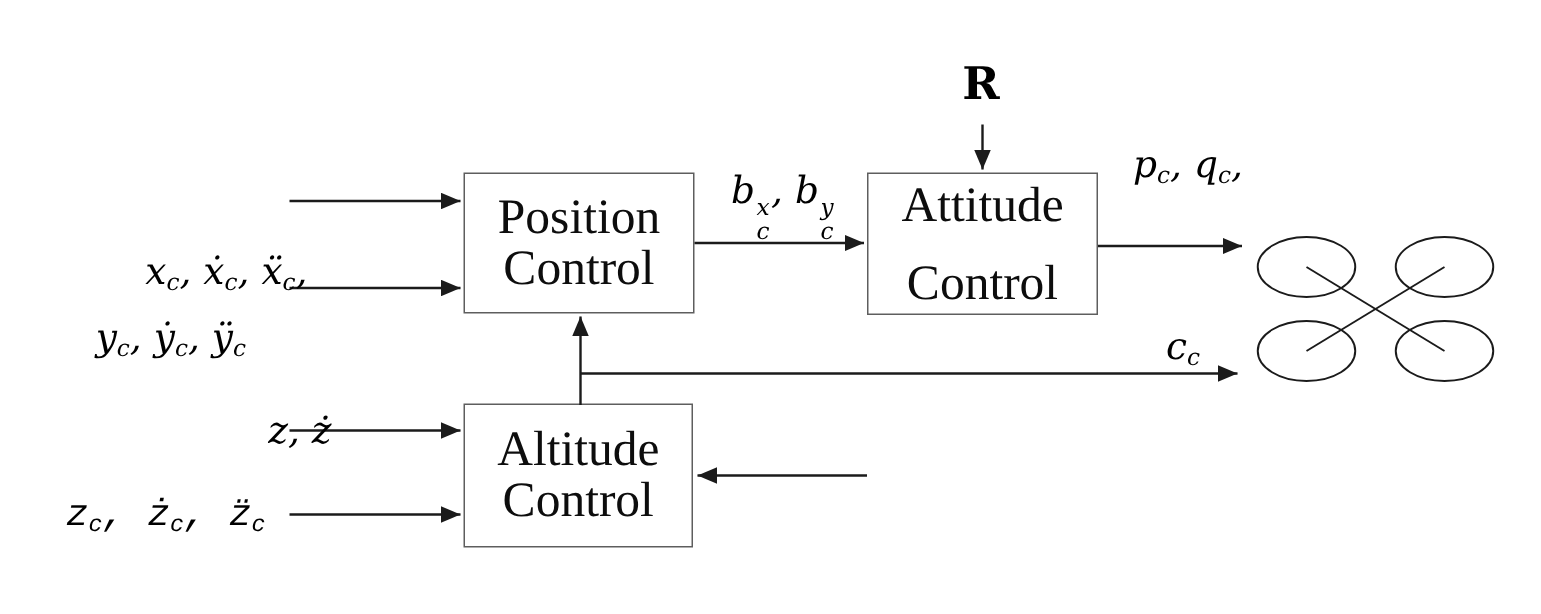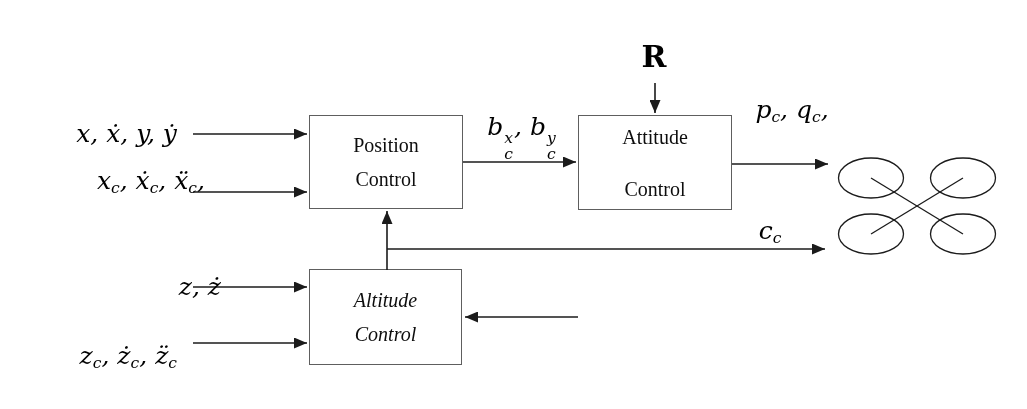--- a/index.html
+++ b/index.html
@@ -6,21 +6,21 @@
   .canvas{
     position:relative;width:1027px;height:409px;background:#ffffff;
     font-family:"Liberation Serif",serif;color:#000;overflow:hidden;
   }
   
   .box{
     position:absolute;background:#ffffff;border:1.6px solid #5e5e5e;
     display:flex;flex-direction:column;align-items:center;justify-content:center;
     z-index:1;box-sizing:border-box;
   }
-  .box .bl{font-size:20px;line-height:34px;color:#0d0d0d;}
+  .box .bl{font-size:33px;line-height:34px;color:#0d0d0d;}
   
   svg.wires{position:absolute;left:0;top:0;z-index:2;pointer-events:none;}
   
   .lbl{position:absolute;z-index:3;white-space:nowrap;}
   .math{font-family:"DejaVu Serif",serif;font-style:italic;font-size:25px;line-height:33px;color:#000;}
   .math sub{font-size:.62em;vertical-align:-0.28em;}
   .math sup{font-size:.62em;vertical-align:0.55em;}
   .supsub{
     display:inline-flex;flex-direction:column;align-items:flex-start;
     font-size:.62em;line-height:1.02;vertical-align:-0.5em;margin:0 1px;
@@ -36,21 +36,21 @@
   <div class="box" style="left:309px;top:115px;width:154px;height:94px;">
     <div class="bl">Position</div>
     <div class="bl">Control</div>
   </div>
 
   <div class="box" style="left:578px;top:115px;width:154px;height:95px;gap:18px;">
     <div class="bl">Attitude</div>
     <div class="bl">Control</div>
   </div>
 
-  <div class="box" style="left:309px;top:269px;width:153px;height:96px;font-style:italic;">
+  <div class="box" style="left:309px;top:269px;width:153px;height:96px;">
     <div class="bl">Altitude</div>
     <div class="bl">Control</div>
   </div>
 
   <svg class="wires" width="1027" height="409" viewBox="0 0 1027 409">
     <defs>
       <marker id="ah" markerUnits="userSpaceOnUse" markerWidth="14" markerHeight="11" refX="13" refY="5.5" orient="auto">
         <path d="M0,0 L13,5.5 L0,11 Z" fill="#1b1b1b"></path>
       </marker>
     </defs>
@@ -69,29 +69,29 @@
     <g stroke="#1b1b1b" stroke-width="1.3" fill="none">
       <ellipse cx="871" cy="178" rx="32.5" ry="20"></ellipse>
       <ellipse cx="963" cy="178" rx="32.5" ry="20"></ellipse>
       <ellipse cx="871" cy="234" rx="32.5" ry="20"></ellipse>
       <ellipse cx="963" cy="234" rx="32.5" ry="20"></ellipse>
       <line x1="871" y1="178" x2="963" y2="234"></line>
       <line x1="963" y1="178" x2="871" y2="234"></line>
     </g>
   </svg>
 
-  <div class="lbl math ta-r" style="left:0;top:117px;width:177px;">x, ẋ, y, ẏ</div>
   <div class="lbl math ta-r" style="left:0;top:164px;width:177px;margin-left:28px;">x<sub>c</sub>, ẋ<sub>c</sub>, ẍ<sub>c</sub>,</div>
+  <div class="lbl math ta-r" style="left:0;top:208px;width:164px;">y<sub>c</sub>, ẏ<sub>c</sub>, ÿ<sub>c</sub></div>
   <div class="lbl math ta-r" style="left:0;top:270px;width:177px;padding-left:44px;">z, ż</div>
-  <div class="lbl math ta-r" style="left:0;top:339px;width:177px;">z<sub>c</sub>, ż<sub>c</sub>, z̈<sub>c</sub></div>
+  <div class="lbl math ta-r" style="left:0;top:327px;width:177px;font-family:Liberation Mono, monospace;">z<sub>c</sub>, ż<sub>c</sub>, z̈<sub>c</sub></div>
 
   <div class="lbl math bold-r ta-c" style="left:624px;top:37px;width:60px;">R</div>
   <div class="lbl math ta-c" style="left:462px;top:110px;width:120px;">b<span class="supsub">
         <span>x</span>
         <span>c</span>
       </span>, b<span class="supsub">
         <span>y</span>
         <span>c</span>
       </span></div>
   <div class="lbl math ta-c" style="left:732px;top:93px;width:120px;">p<sub>c</sub>, q<sub>c</sub>,</div>
-  <div class="lbl math ta-c" style="left:740px;top:214px;width:60px;">c<sub>c</sub></div>
+  <div class="lbl math ta-c" style="left:740px;top:214px;width:60px;text-align:right;">c<sub>c</sub></div>
 
 </div>
 
 </body></html>

